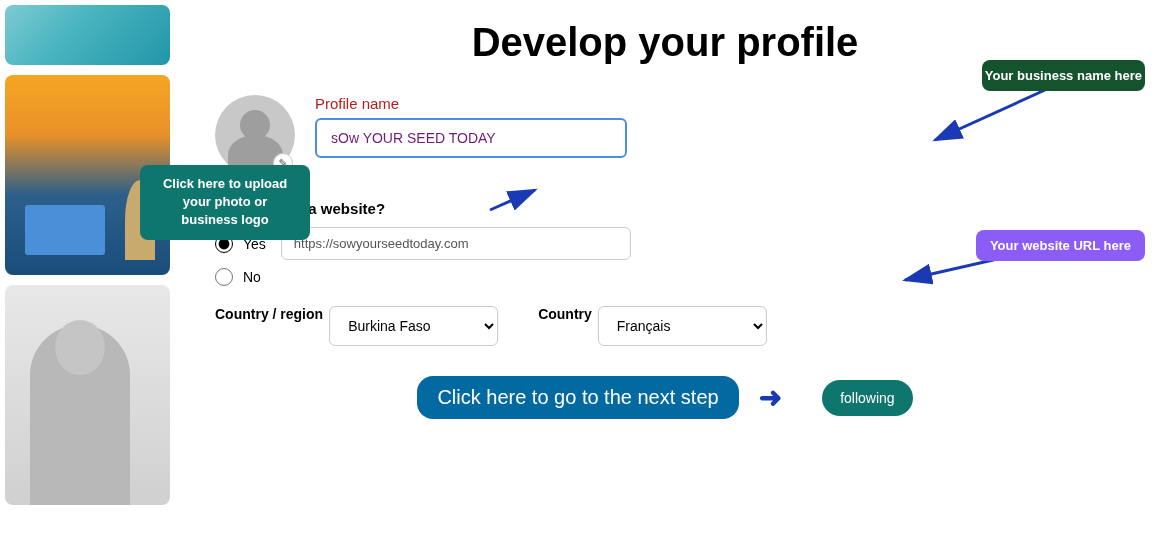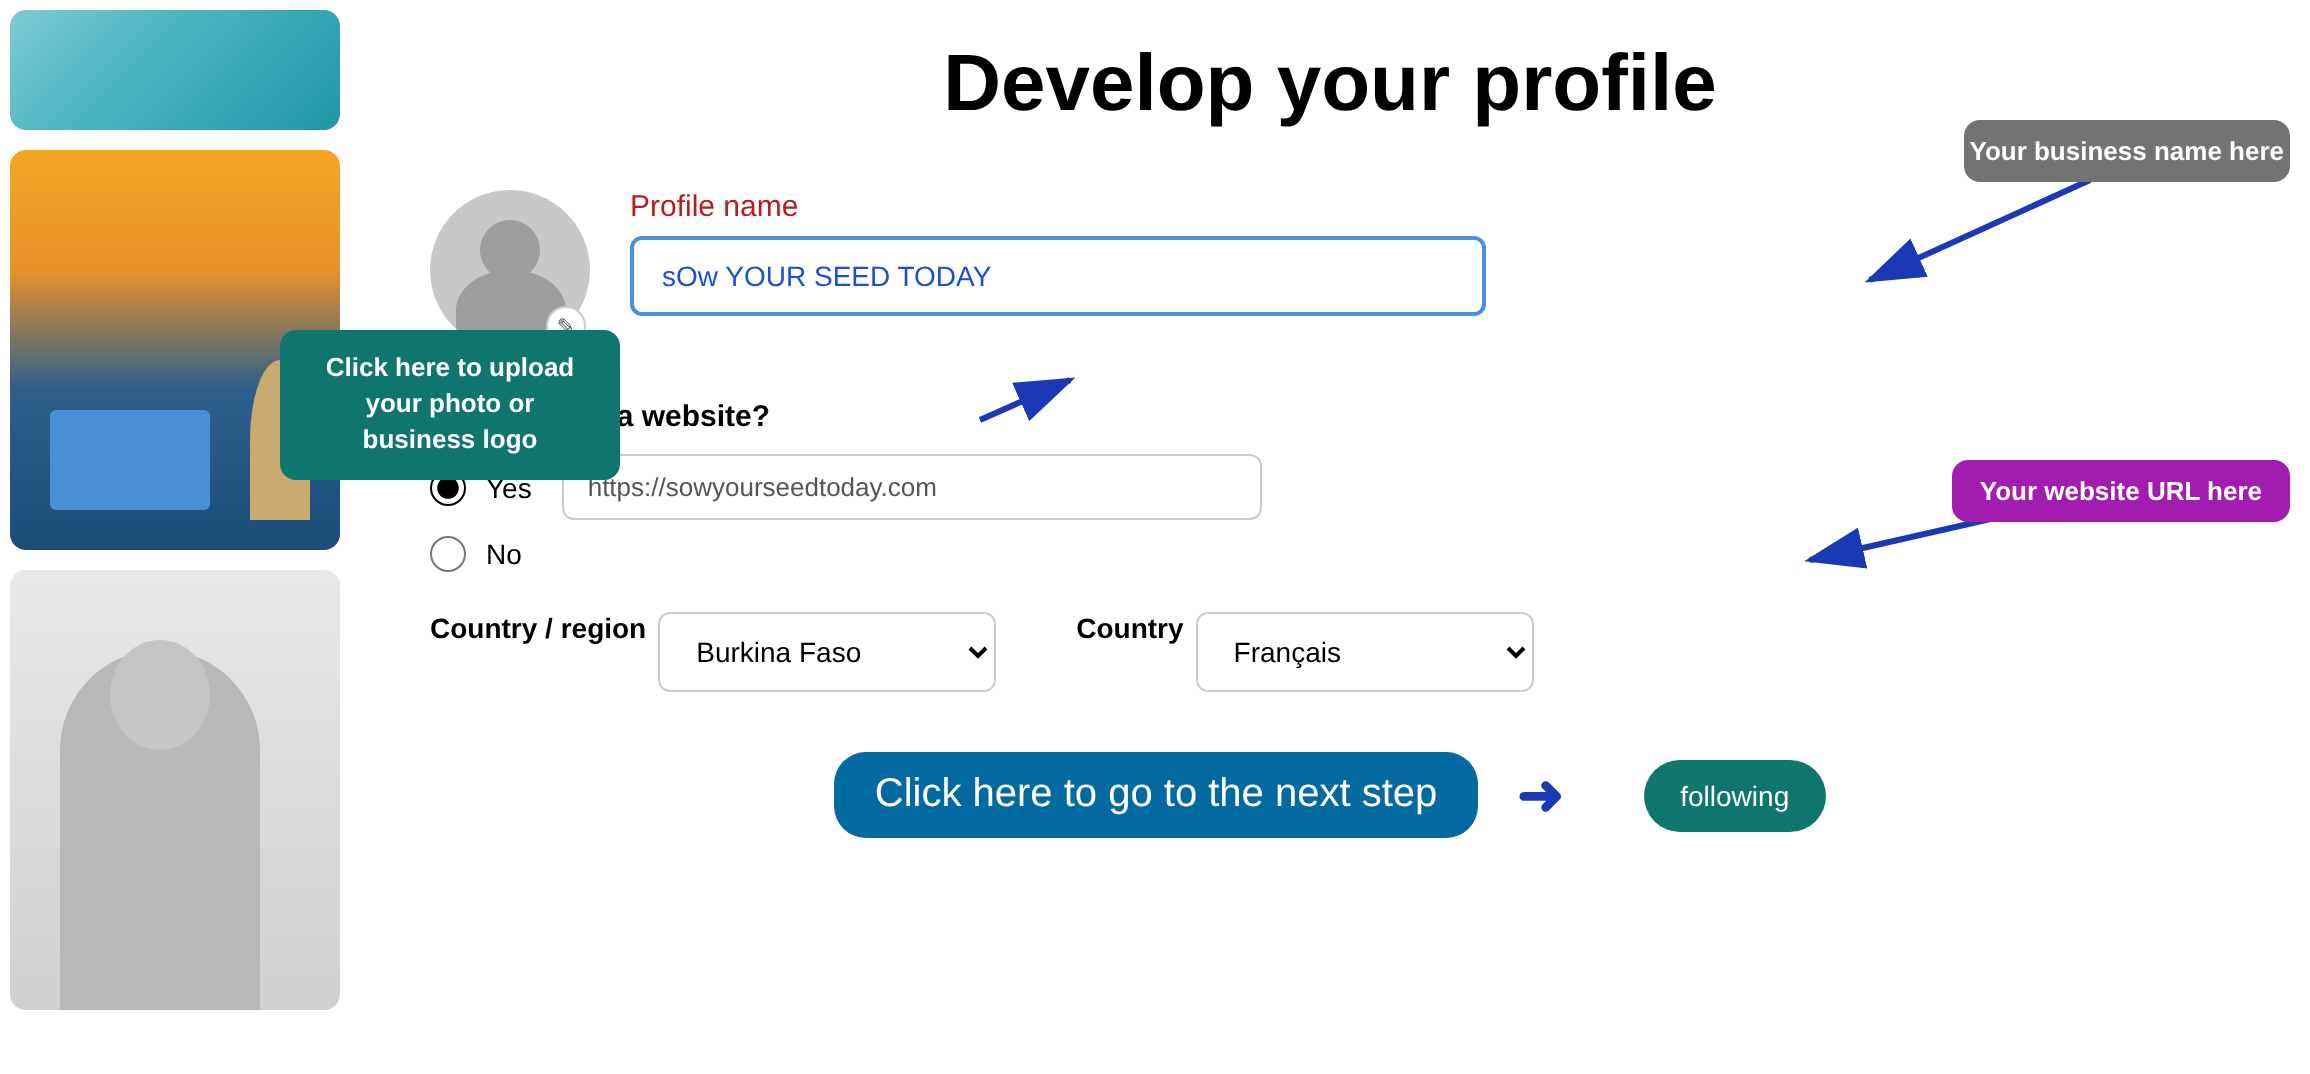--- a/index.html
+++ b/index.html
@@ -169,27 +169,27 @@
     }
 
     .field-label {
       font-weight: normal;
       font-size: 15px;
       margin-bottom: 6px;
       color: #b91c1c;
     }
 
     .profile-name-input {
-      width: 428px;
+      width: 312px;
       padding: 10px 14px;
       font-size: 14px;
       border: 2px solid #4a90e2;
       border-radius: 6px;
       outline: none;
-      color: #1d4ed8;
+      color: #701a75;
       font-weight: 500;
     }
 
     
     .website-section {
       margin-bottom: 20px;
       position: relative;
     }
 
     .website-label {
@@ -315,35 +315,35 @@
       width: 170px;
       text-align: center;
       line-height: 1.4;
       z-index: 10;
     }
 
     .business-name-callout {
       position: absolute;
       right: 10px;
       top: 60px;
-      background: #737373;
+      background: #14532d;
       color: #fff;
       padding: 8px 3px;
       border-radius: 8px;
       font-size: 13px;
       font-weight: bold;
       white-space: nowrap;
       z-index: 10;
     }
 
     .website-callout {
       position: absolute;
       right: 10px;
       top: 230px;
-      background: #a21caf;
+      background: #8b5cf6;
       color: #fff;
       padding: 8px 14px;
       border-radius: 8px;
       font-size: 13px;
       font-weight: bold;
       white-space: nowrap;
       z-index: 10;
     }
 
     svg.arrows {

